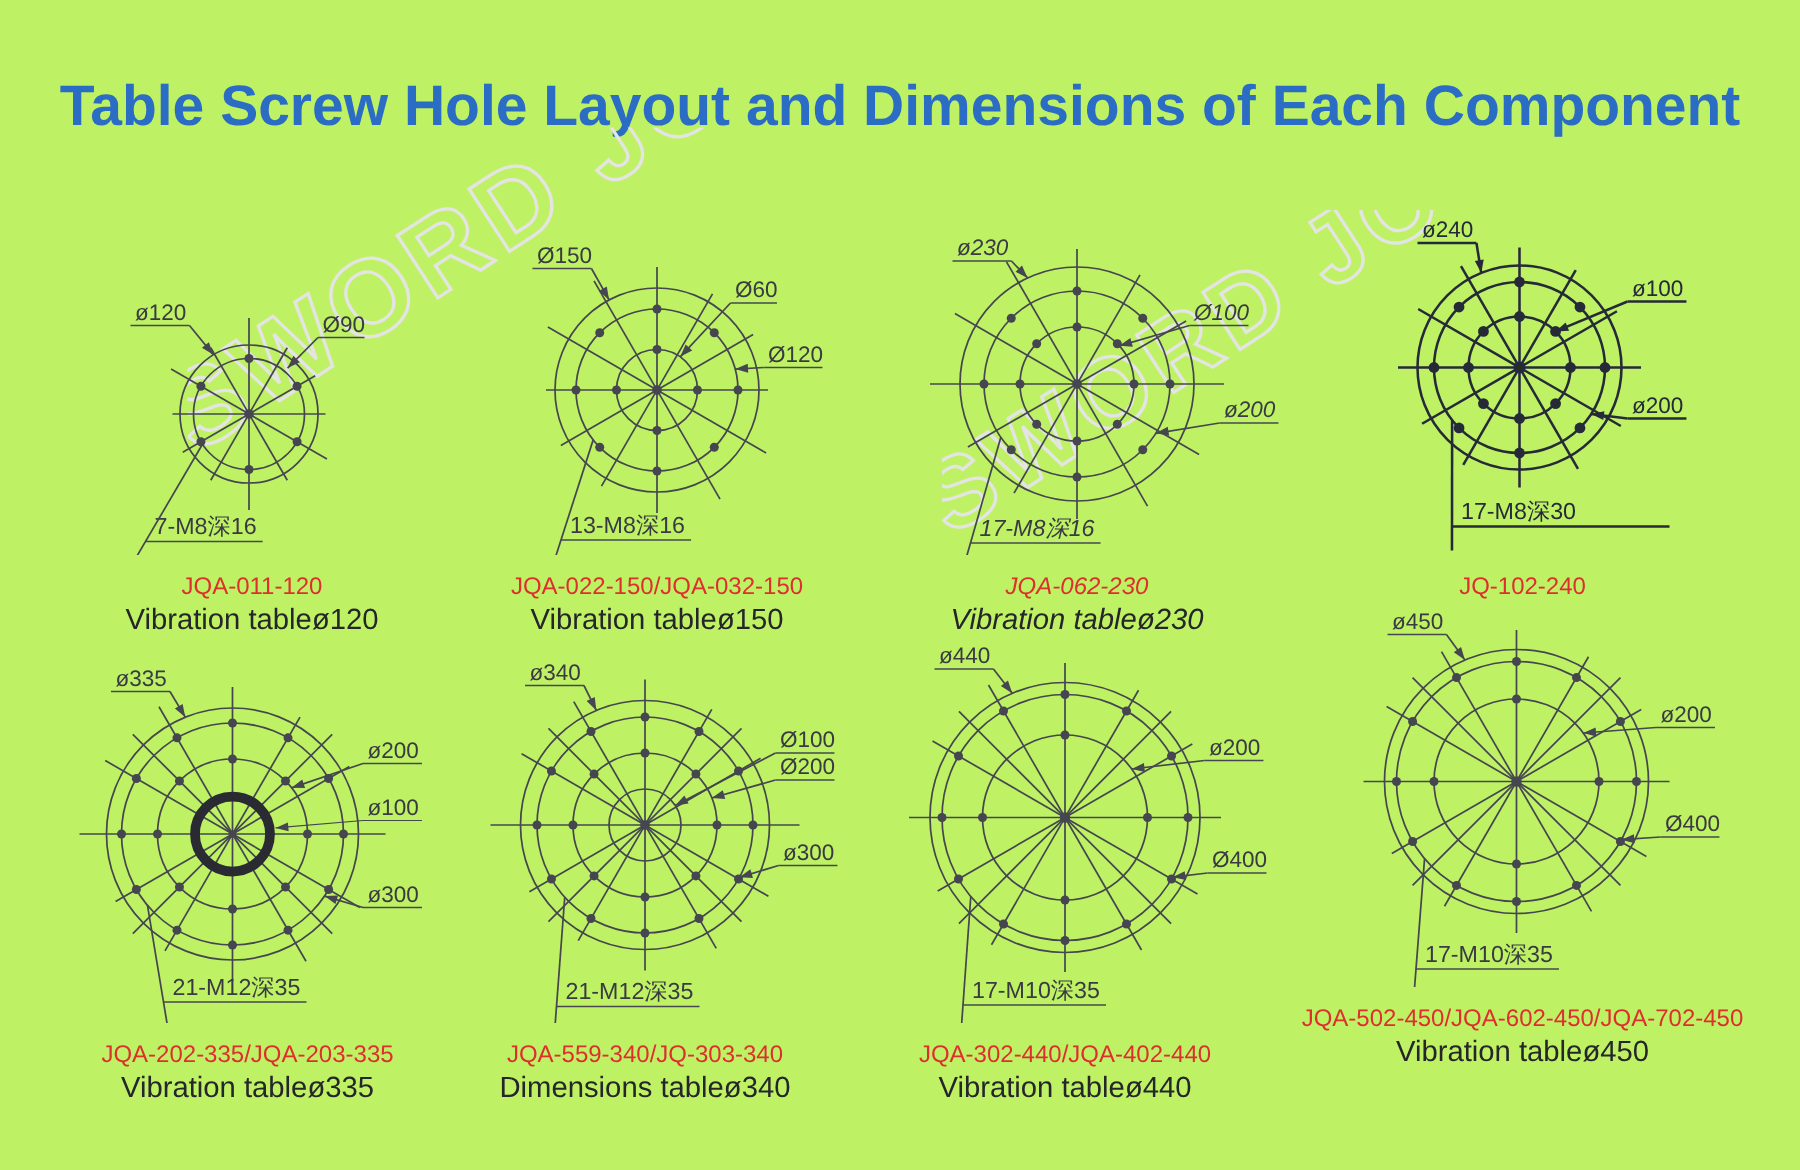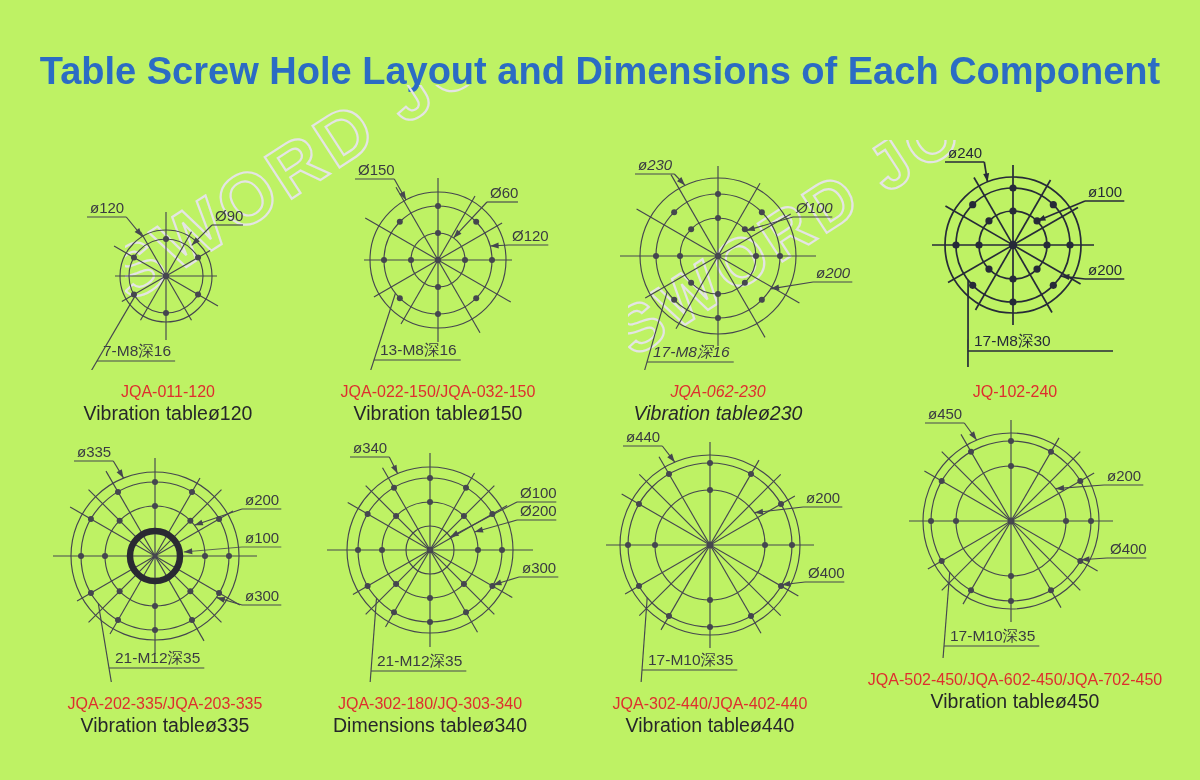--- a/index.html
+++ b/index.html
@@ -299,21 +299,21 @@
         <line x1="109.30000000000001" y1="37" x2="117.56931633539028" y2="53.59809716344745" stroke="#45464f" stroke-width="1.15"></line>
         <polygon points="117.56931633539028,53.59809716344745 111.09370456500851,47.32781390036491 116.46411020542799,44.652231112008174" fill="#45464f"></polygon>
         <text x="242" y="153" font-size="15" fill="#3a3b42">ø300</text>
         <line x1="239" y1="157" x2="278.3" y2="157" stroke="#45464f" stroke-width="1.15"></line>
         <line x1="239" y1="157" x2="212.9726189140365" y2="164.90629265773626" stroke="#45464f" stroke-width="1.15"></line>
         <polygon points="212.9726189140365,164.90629265773626 220.2336965230749,159.56524856921567 221.97762084986704,165.30621782034586" fill="#45464f"></polygon>
         <text x="97" y="246" font-size="15.5" fill="#3a3b42">21-M12深35</text>
         <line x1="91" y1="251" x2="186.32000000000002" y2="251" stroke="#45464f" stroke-width="1.15"></line>
         <line x1="96.49357256562762" y1="178.1774036578378" x2="89.7964159071455" y2="266.9546665691085" stroke="#45464f" stroke-width="1.15"></line>
       </svg>
-      <div class="model" style="color: rgb(222, 46, 46);">JQA-302-180/JQ-303-340</div>
+      <div class="model" style="color: rgb(222, 46, 46);">JQA-559-340/JQ-303-340</div>
       <div class="caption" style="color: rgb(38, 38, 42);">Dimensions tableø340</div>
     </div>
     <div class="cell" style="left: 560px; top: 420px; width: 300px;">
       <svg width="300" height="262">
         <line x1="150" y1="228" x2="150" y2="22" stroke="#45464f" stroke-width="1.15"></line>
         <line x1="46" y1="125" x2="254" y2="125" stroke="#45464f" stroke-width="1.15"></line>
         <line x1="65.129510429125" y1="174" x2="234.870489570875" y2="76" stroke="#45464f" stroke-width="1.15"></line>
         <line x1="100.99999999999999" y1="209.87048957087498" x2="199" y2="40.12951042912502" stroke="#45464f" stroke-width="1.15"></line>
         <line x1="200.99999999999997" y1="213.33459118601274" x2="99.00000000000003" y2="36.665408813987256" stroke="#45464f" stroke-width="1.15"></line>
         <line x1="238.33459118601274" y1="176" x2="61.665408813987256" y2="74" stroke="#45464f" stroke-width="1.15"></line>

